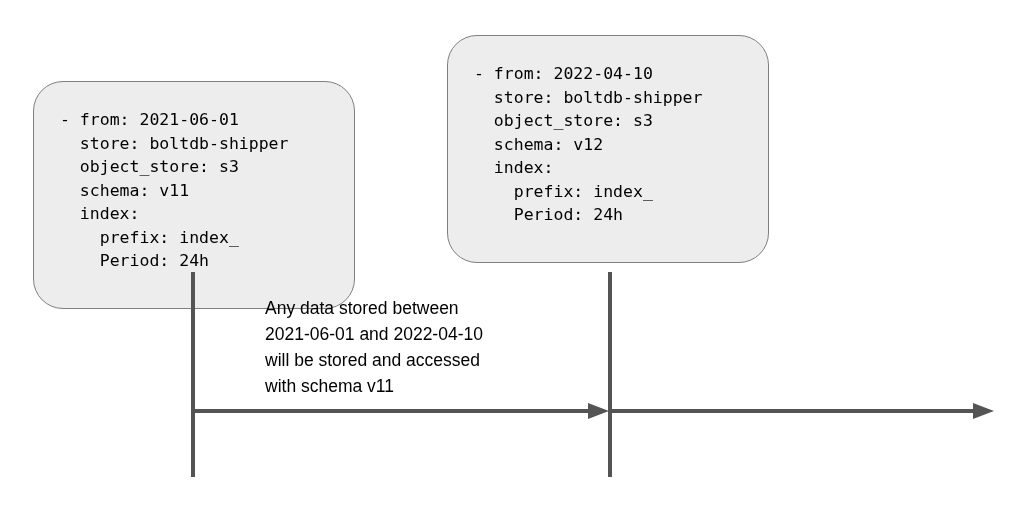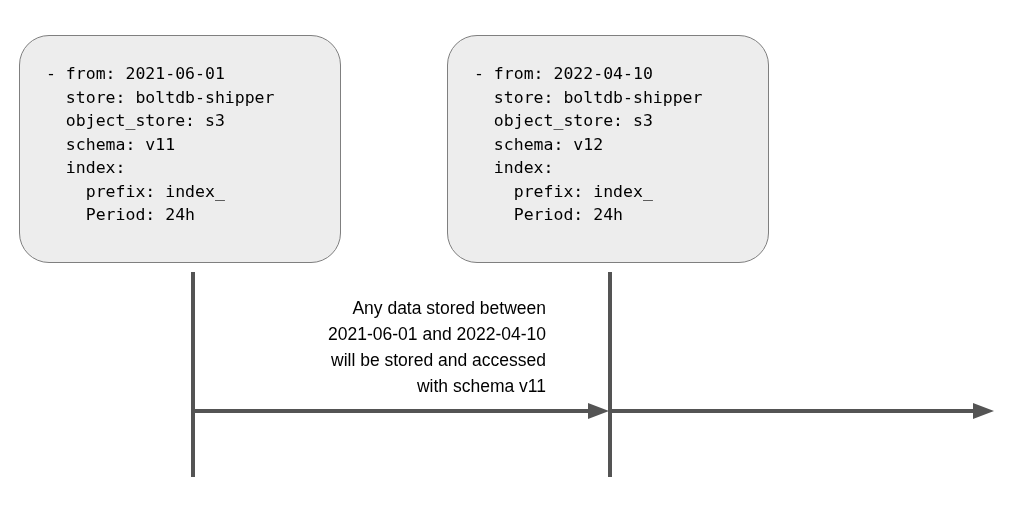--- a/index.html
+++ b/index.html
@@ -18,21 +18,21 @@
   .config-box {
     position: absolute;
     top: 35px;
     width: 322px;
     height: 228px;
     box-sizing: border-box;
     background: #ededed;
     border: 1.5px solid #7f7f7f;
     border-radius: 30px;
   }
-  .config-box.left  { left: 19px; }
+  .config-box.left  { left: 33px; margin-top: 46px; }
   .config-box.right { left: 447px; }
   .config-code {
     margin: 0;
     padding: 26px 0 0 26px;
     font-family: "DejaVu Sans Mono", "Liberation Mono", monospace;
     font-size: 16.5px;
     line-height: 23.5px;
     color: #000000;
     white-space: pre;
   }
@@ -65,21 +65,21 @@
   .arrow-head.seg1 { left: 588px; }
   .arrow-head.seg2 { left: 973px; }
   .annotation {
     position: absolute;
     top: 295px;
     font-size: 17.5px;
     line-height: 26px;
     color: #000000;
     white-space: pre-line;
   }
-  .annotation.left  { left: 256px; width: 290px; text-align: right; }
+  .annotation.left  { left: 265px; width: 290px; }
   .annotation.right { left: 667px; width: 300px; }
 </style>
 </head>
 <body>
 
 <div class="canvas">
 
   <div class="config-box left">
     <pre class="config-code">- from: 2021-06-01
   store: boltdb-shipper

